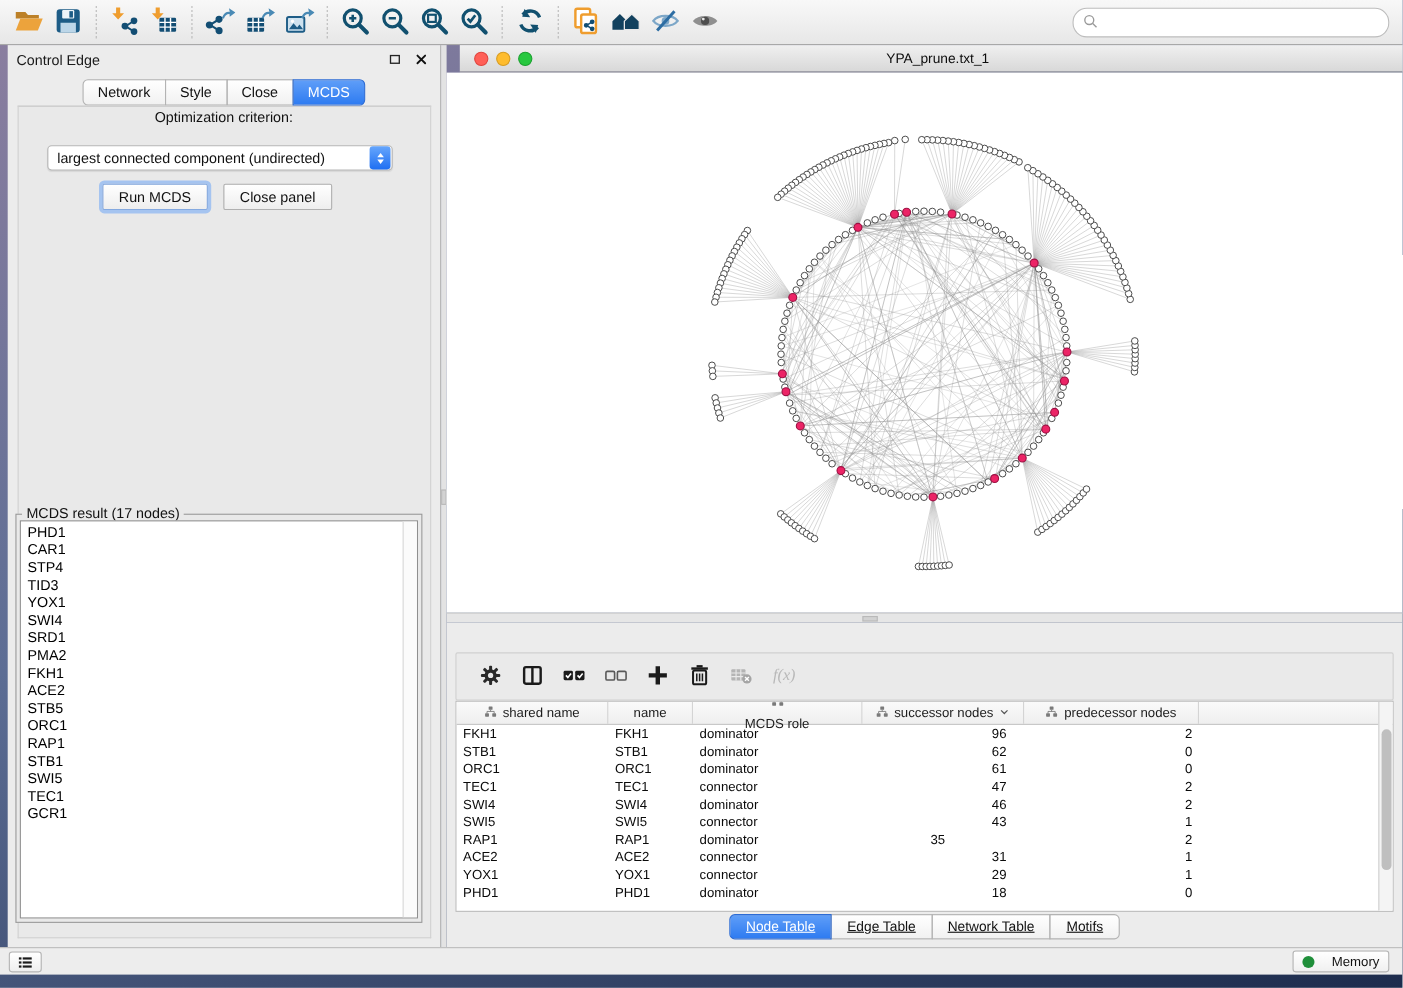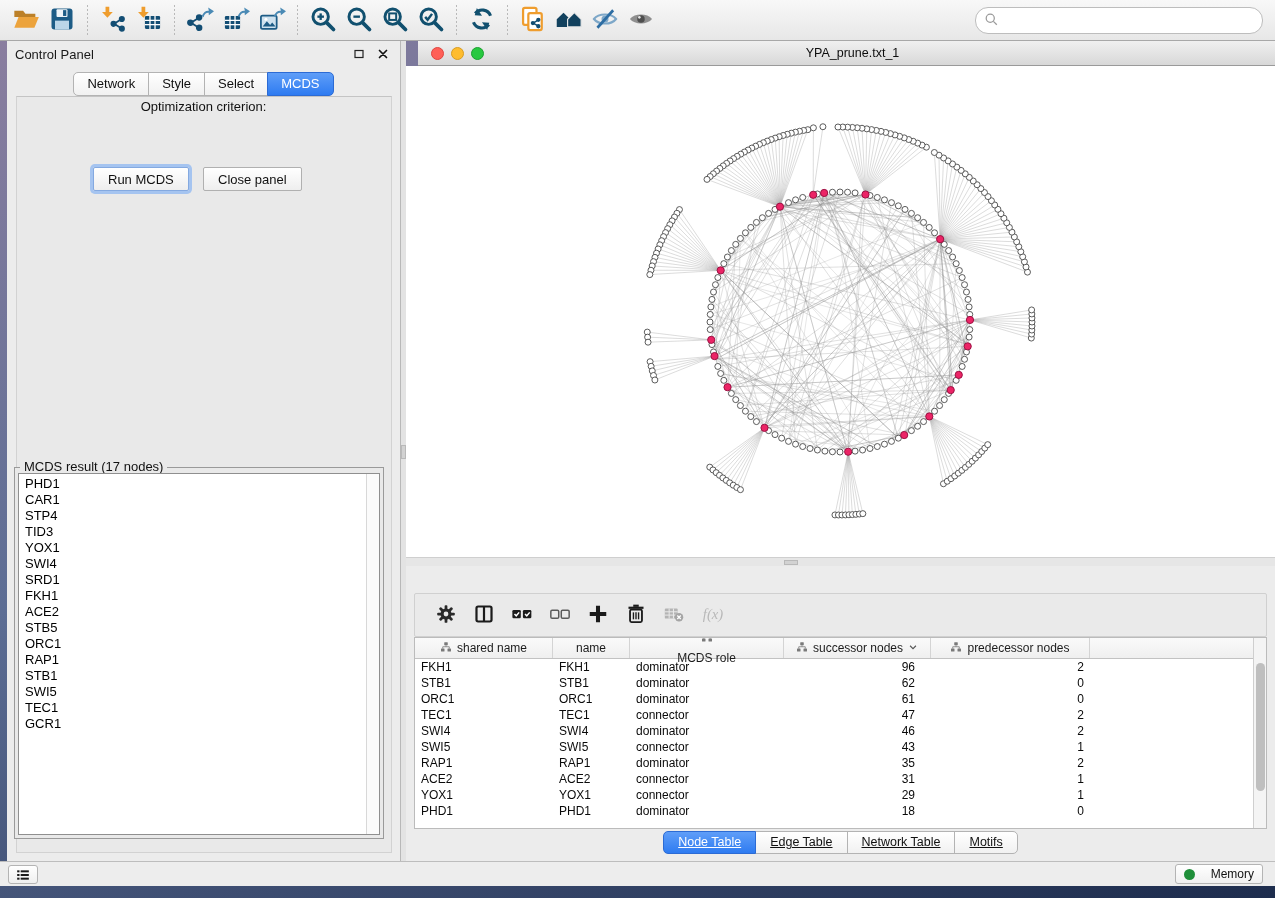--- a/index.html
+++ b/index.html
@@ -276,56 +276,64 @@
     <svg width="15" height="15" viewBox="0 0 24 24">
         <circle cx="10" cy="10" r="6.5" fill="none" stroke="#9a9a9a" stroke-width="2"></circle>
         <line x1="15" y1="15" x2="20.5" y2="20.5" stroke="#9a9a9a" stroke-width="2"></line>
       </svg>
   </span>
   <input id="search-input" placeholder="" style="">
 </div>
 
 <div id="control-panel" class="abs">
   <div class="panel-header">
-    <span class="panel-title">Control Panel</span>
+    <span class="panel-title">Control Edge</span>
     <span class="spacer"></span>
     <span class="ph-icon">
       <svg width="12" height="12" viewBox="0 0 24 24">
           <rect x="4" y="5" width="16" height="14" fill="none" stroke="#222" stroke-width="2.4"></rect>
         </svg>
     </span>
     <span class="ph-icon">
       <svg width="12" height="12" viewBox="0 0 24 24">
           <path d="M5 5 L19 19 M19 5 L5 19" stroke="#111" stroke-width="3.4" stroke-linecap="round"></path>
         </svg>
     </span>
   </div>
   <div class="seg-tabs" id="cp-tabs">
       <div class="seg-tab">Network</div>
       <div class="seg-tab">Style</div>
-      <div class="seg-tab">Select</div>
+      <div class="seg-tab">Close</div>
       <div class="seg-tab active">MCDS</div>
     </div>
 
   <div id="mcds-inner"></div>
   <div id="criterion-label">Optimization criterion:</div>
+  <div id="criterion-select">
+    <span class="val">largest connected component (undirected)</span>
+    <span class="stepper">
+        <span class="chev up"></span>
+        <span class="chev down"></span>
+      </span>
+  </div>
   <div class="cp-btn" id="run-btn">Run MCDS</div>
   <div class="cp-btn" id="close-btn">Close panel</div>
 
   <div id="result-box">
     <div id="result-legend">MCDS result (17 nodes)</div>
     <div id="result-list">
       <div id="result-items">
           <div class="result-item">PHD1</div>
           <div class="result-item">CAR1</div>
           <div class="result-item">STP4</div>
           <div class="result-item">TID3</div>
           <div class="result-item">YOX1</div>
           <div class="result-item">SWI4</div>
           <div class="result-item">SRD1</div>
+          <div class="result-item">PMA2</div>
           <div class="result-item">FKH1</div>
           <div class="result-item">ACE2</div>
           <div class="result-item">STB5</div>
           <div class="result-item">ORC1</div>
           <div class="result-item">RAP1</div>
           <div class="result-item">STB1</div>
           <div class="result-item">SWI5</div>
           <div class="result-item">TEC1</div>
           <div class="result-item">GCR1</div>
         </div>
@@ -1153,21 +1161,21 @@
           <div class="td" style="width: 138px;">SWI5</div>
           <div class="td" style="width: 77px;">SWI5</div>
           <div class="td" style="width: 154px;">connector</div>
           <div class="td num" style="width: 147px; padding-right: 16px;">43</div>
           <div class="td num" style="width: 159px;">1</div>
         </div>
         <div class="tr">
           <div class="td" style="width: 138px;">RAP1</div>
           <div class="td" style="width: 77px;">RAP1</div>
           <div class="td" style="width: 154px;">dominator</div>
-          <div class="td num" style="width: 147px; padding-right: 16px;">35</div>
+          <div class="td num" style="width: 147px; padding-right: 16px; text-align: center;">35</div>
           <div class="td num" style="width: 159px;">2</div>
         </div>
         <div class="tr">
           <div class="td" style="width: 138px;">ACE2</div>
           <div class="td" style="width: 77px;">ACE2</div>
           <div class="td" style="width: 154px;">connector</div>
           <div class="td num" style="width: 147px; padding-right: 16px;">31</div>
           <div class="td num" style="width: 159px;">1</div>
         </div>
         <div class="tr">

